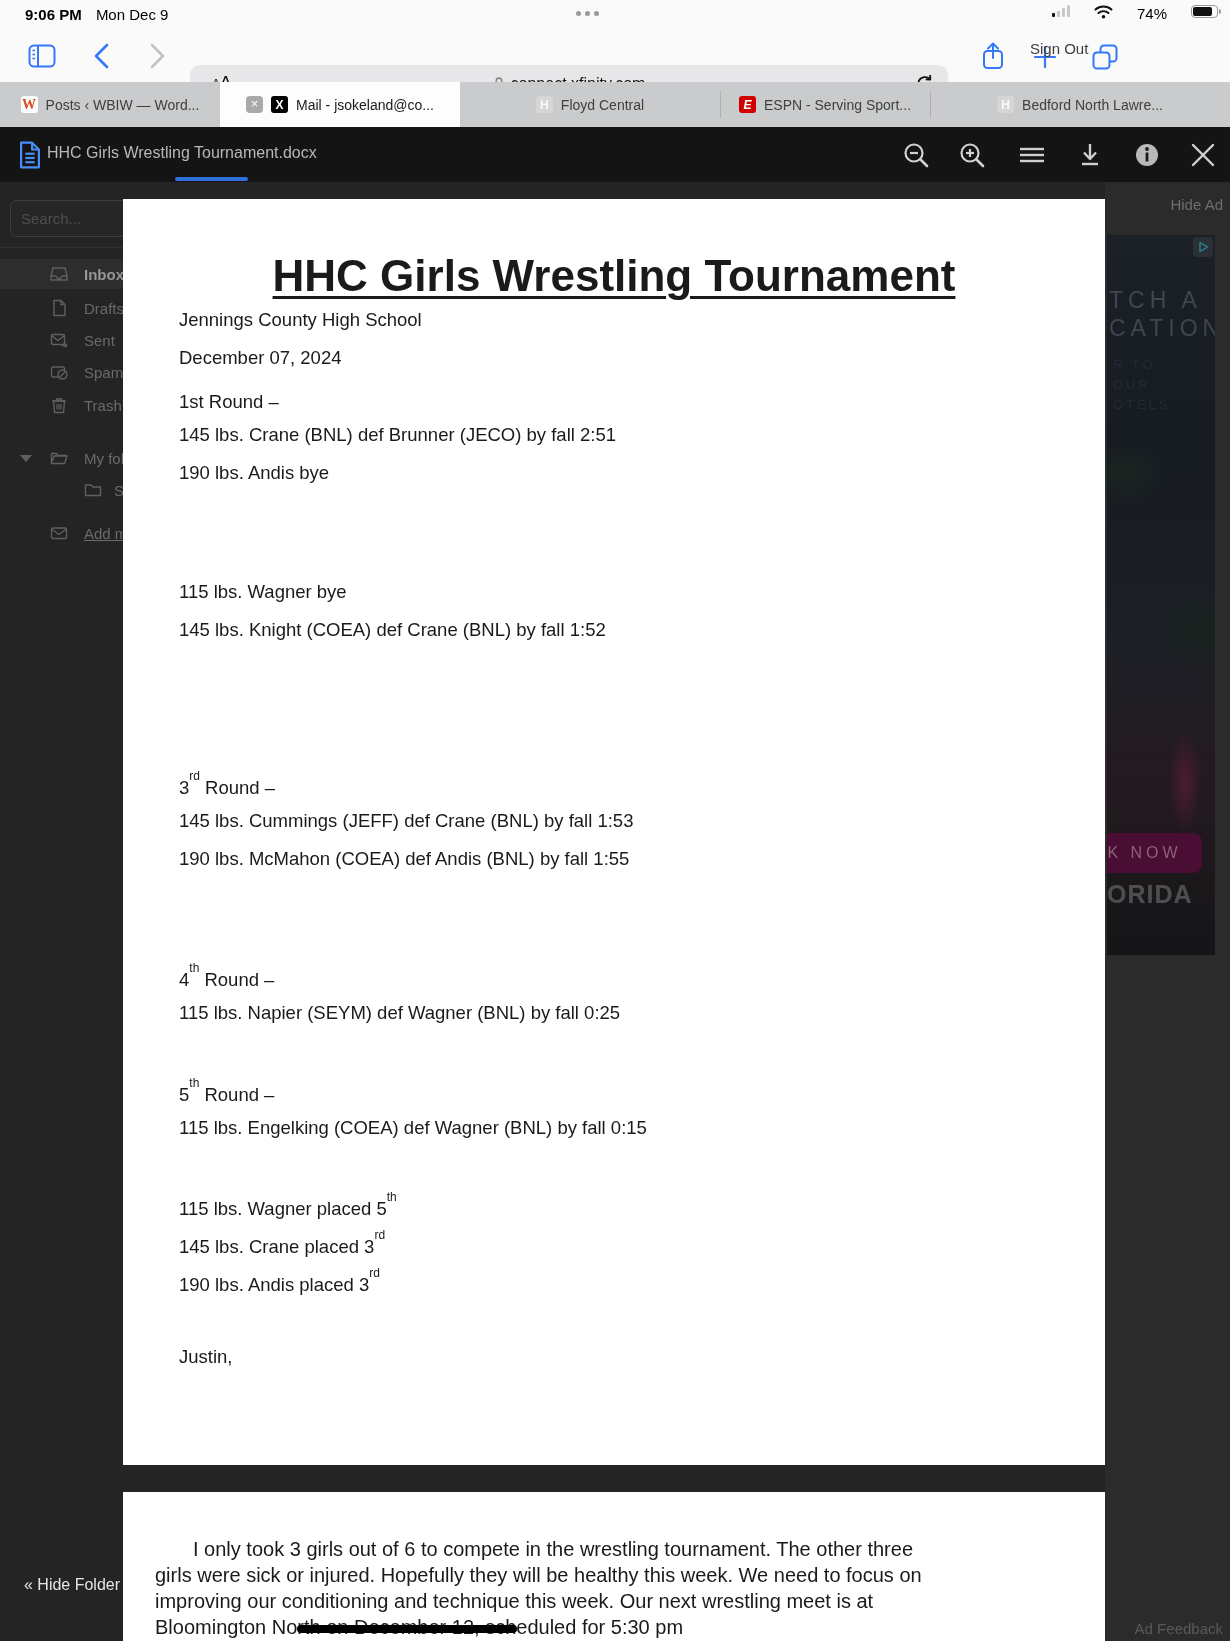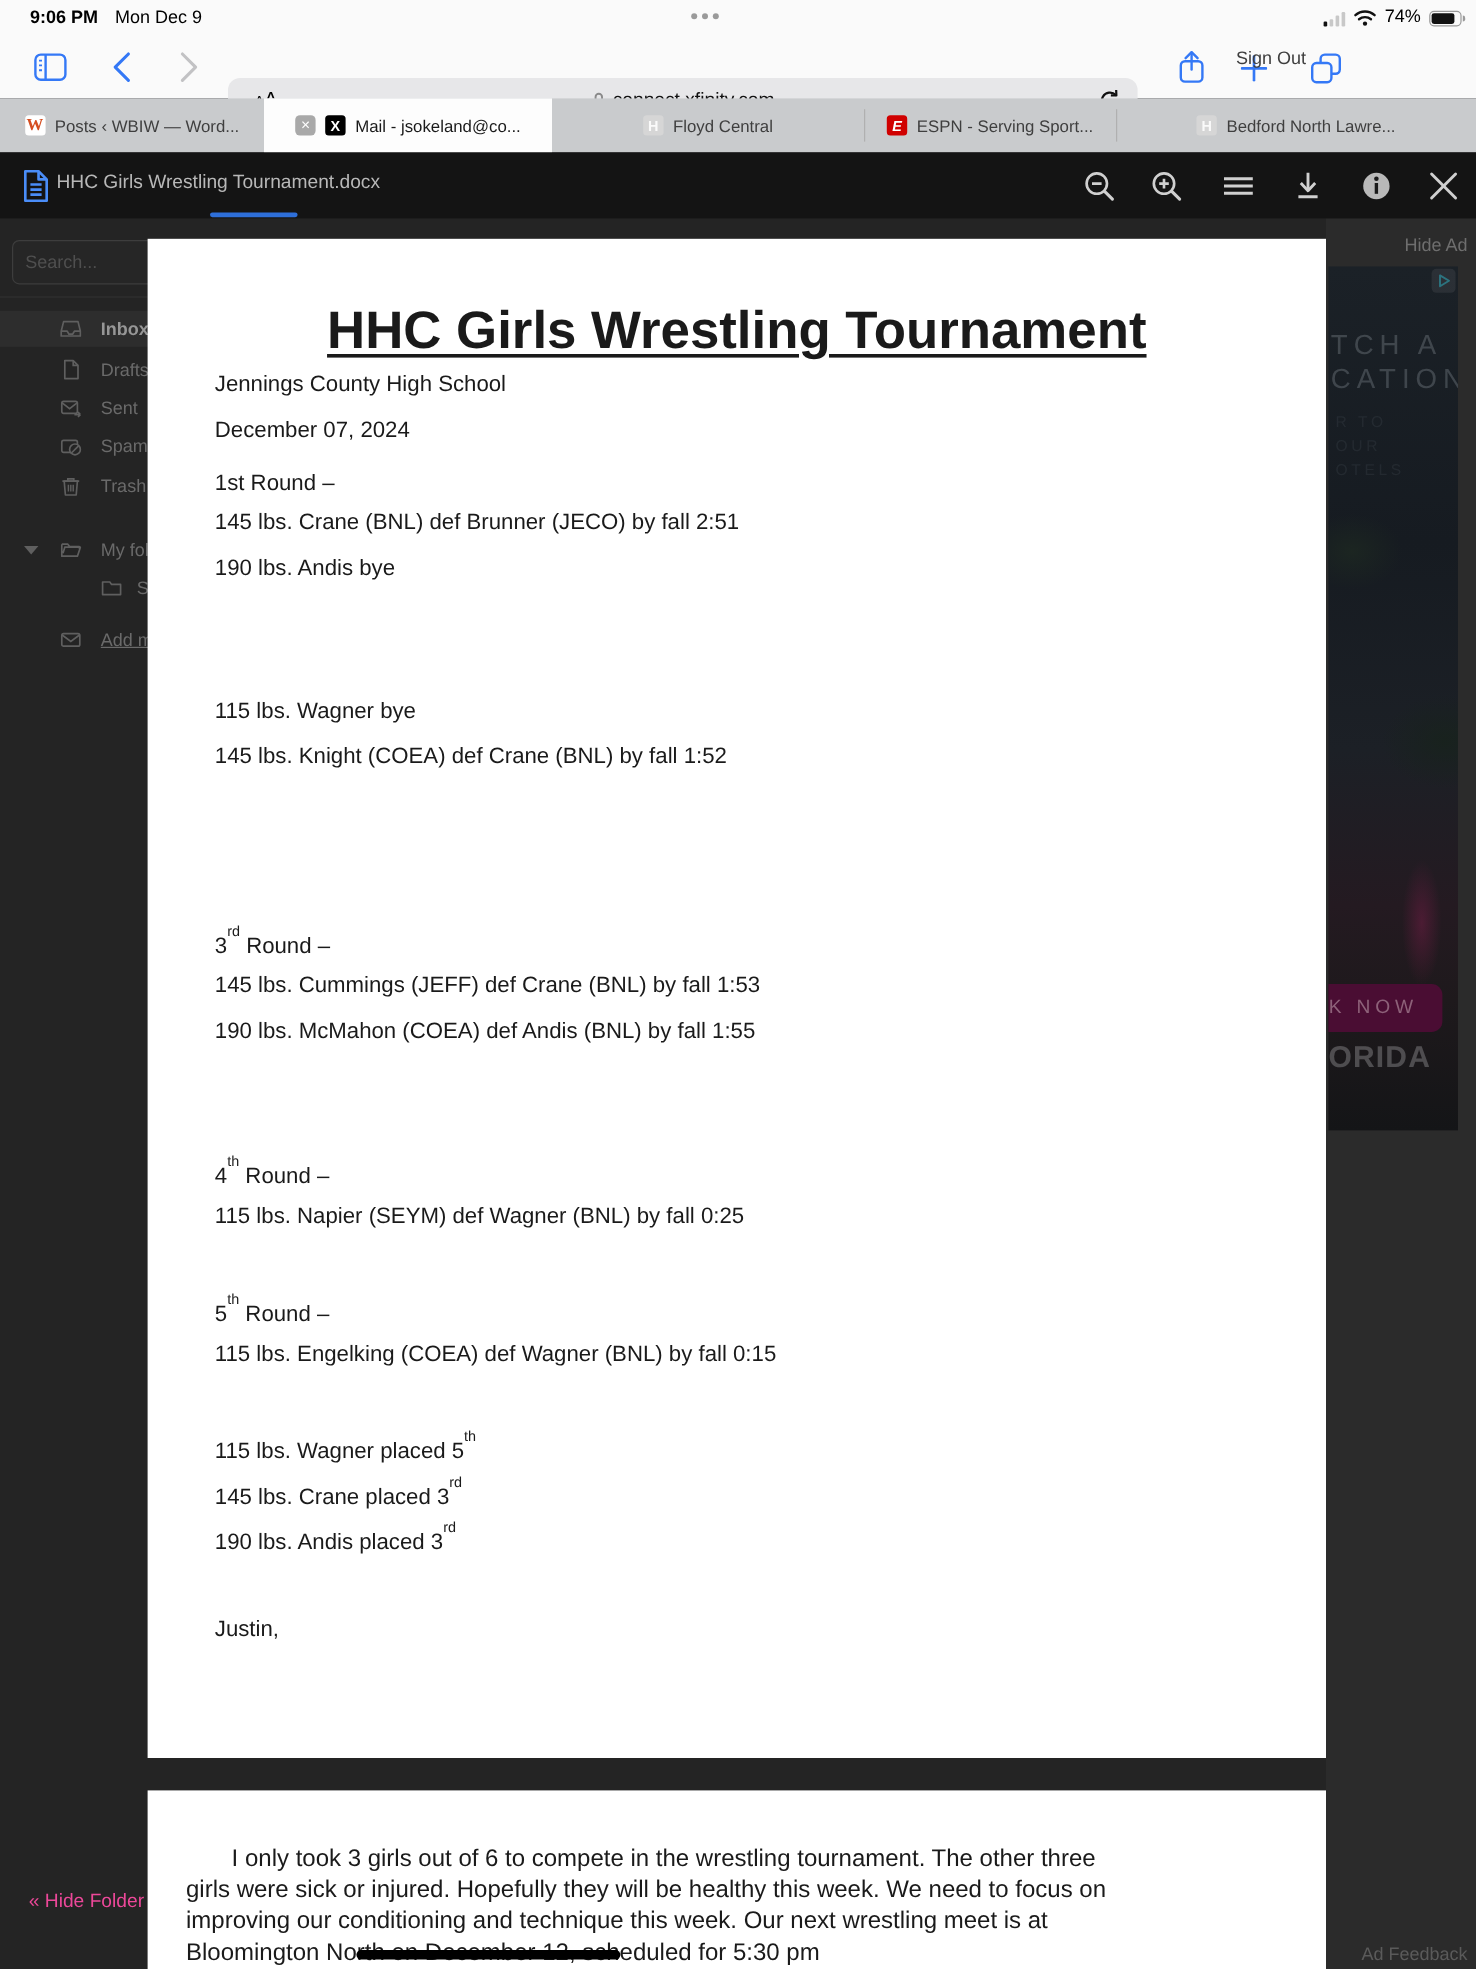--- a/index.html
+++ b/index.html
@@ -8,21 +8,21 @@
     font-family:"Liberation Sans",sans-serif;background:#242424;}
 
   
   .topchrome{position:absolute;left:0;top:0;width:1230px;height:82px;background:#fafafa;z-index:40;}
   .statusbar{position:absolute;left:0;top:0;width:100%;height:30px;}
   .st-left{position:absolute;left:25px;top:6px;font-size:15px;color:#000;}
   .st-time{font-weight:700;}
   .st-date{font-weight:400;margin-left:10px;margin-top:40px;}
   .st-dots{position:absolute;left:576px;top:11px;display:flex;gap:4px;}
   .st-dots i{width:5px;height:5px;border-radius:50%;background:#9a9a9a;}
-  .st-right{position:absolute;right:12px;top:5px;display:flex;align-items:flex-end;gap:7px;}
+  .st-right{position:absolute;right:12px;top:5px;display:flex;align-items:flex-start;gap:24px;}
   .cellbars{display:flex;align-items:flex-end;gap:2px;height:12px;}
   .cellbars i{width:3px;border-radius:1px;background:#c8c8c8;}
   .cellbars i:nth-child(1){height:4px;background:#111;}
   .cellbars i:nth-child(2){height:6px;}
   .cellbars i:nth-child(3){height:9px;}
   .cellbars i:nth-child(4){height:12px;}
   .battpct{font-size:15px;color:#000;}
   .battery{position:relative;width:27px;height:13px;border:1px solid #9a9a9a;border-radius:4px;}
   .battery .fill{position:absolute;left:1px;top:1px;bottom:1px;width:74%;background:#111;border-radius:2px;}
   .battery .nub{position:absolute;right:-4px;top:3px;width:2px;height:5px;background:#9a9a9a;border-radius:0 2px 2px 0;}
@@ -67,25 +67,25 @@
   .searchbox::placeholder{color:#4f4f4f;opacity:1;}
   .sb-div{position:absolute;left:0;top:247px;width:123px;height:1px;background:#303030;z-index:1;}
   .srow{position:absolute;left:0;width:175px;height:30px;display:flex;align-items:center;z-index:1;}
   .srow .ric{position:absolute;left:50px;width:18px;height:18px;}
   .srow .rlb{position:absolute;left:84px;font-size:15px;color:#6a6a6a;white-space:nowrap;}
   .srow.inboxrow{background:#2d2d2d;}
   .srow.inboxrow .rlb{color:#969696;font-weight:700;}
   .caret{position:absolute;left:20px;width:0;height:0;border-left:6px solid transparent;border-right:6px solid transparent;
     border-top:7px solid #5f5f5f;}
   .addlink .rlb{text-decoration:underline;}
-  .hidefolders{position:absolute;left:24px;top:1576px;font-size:16px;color:#ec4899;z-index:1;white-space:nowrap;}
+  .hidefolders{position:absolute;left:24px;top:1576px;font-size:16px;color:#e5e5e5;z-index:1;white-space:nowrap;}
   .hidead{position:absolute;right:7px;top:196px;font-size:15px;color:#6e6e6e;z-index:2;}
   .adfeedback{position:absolute;right:7px;top:1620px;font-size:15px;color:#5a5a5a;z-index:2;}
 
-  .adbox{position:absolute;left:1107px;top:222px;width:108px;height:720px;overflow:hidden;z-index:1;
+  .adbox{position:absolute;left:1107px;top:235px;width:108px;height:720px;overflow:hidden;z-index:1;
     background:
       radial-gradient(60px 45px at 18% 33%, rgba(28,38,33,.95), transparent 70%),
       radial-gradient(75px 55px at 90% 55%, rgba(24,34,29,.95), transparent 70%),
       radial-gradient(22px 70px at 72% 76%, rgba(125,30,75,.45), transparent 75%),
       linear-gradient(180deg,#1b2127 0%,#161b21 32%,#1c2026 56%,#241a21 74%,#1e191c 85%,#141517 100%);}
   .adplay{position:absolute;right:2px;top:2px;width:20px;height:20px;border-radius:4px;background:rgba(255,255,255,.07);
     display:flex;align-items:center;justify-content:center;}
   .adh{position:absolute;left:2px;font-size:23px;letter-spacing:5px;color:rgba(200,210,220,.22);white-space:nowrap;}
   .adfaint{position:absolute;left:6px;font-size:13px;letter-spacing:3px;color:rgba(200,215,225,.07);white-space:nowrap;}
   .adbtn{position:absolute;left:-20px;top:598px;width:115px;height:40px;border-radius:9px;background:#4a0d33;

